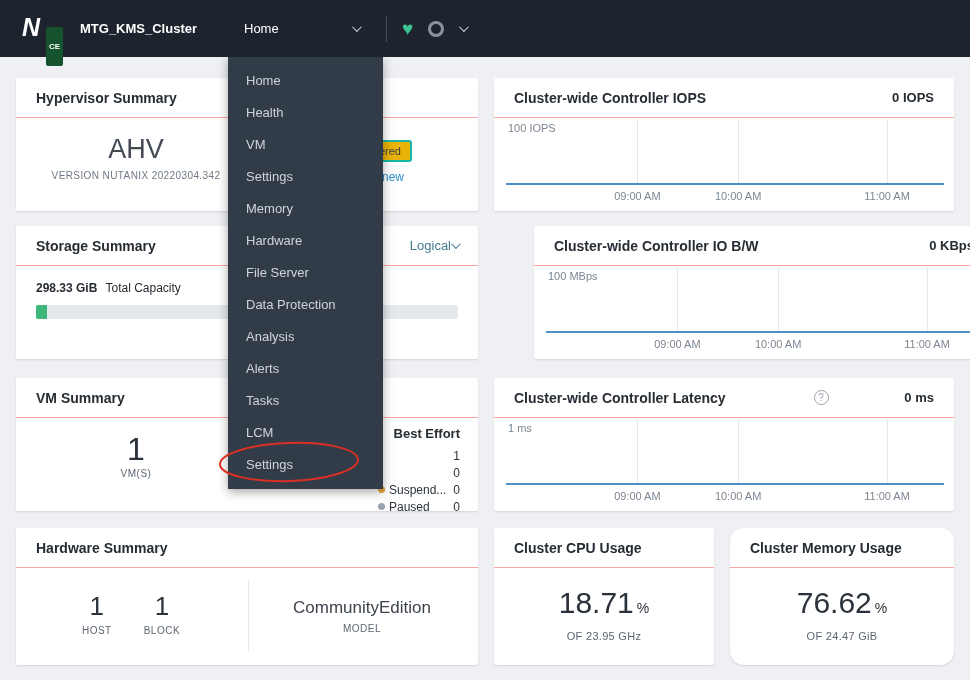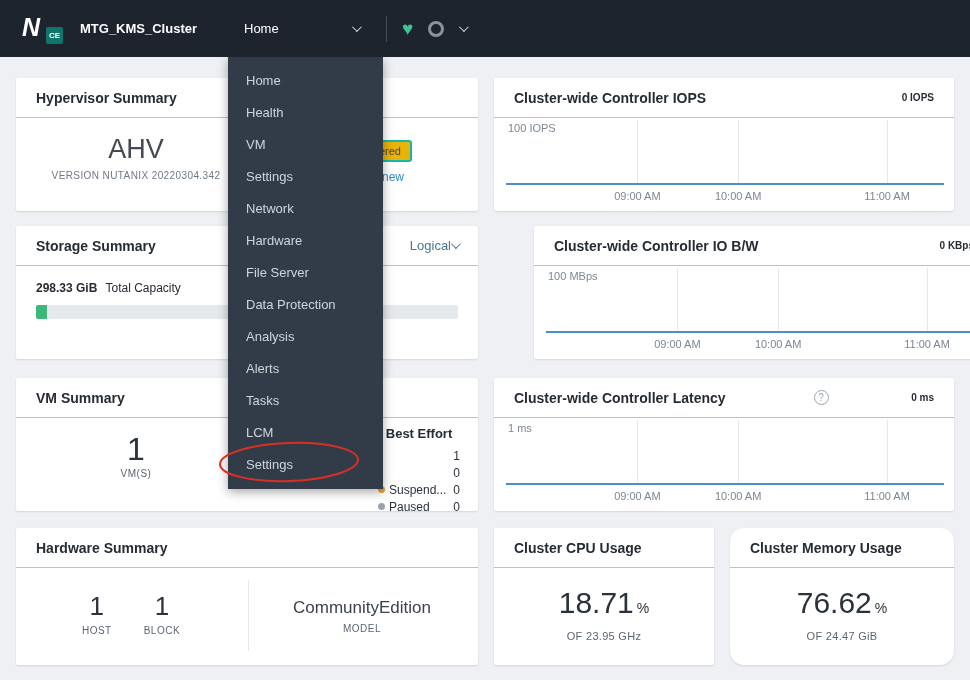--- a/index.html
+++ b/index.html
@@ -3,42 +3,42 @@
 <meta charset="utf-8">
 <style>
   * { margin:0; padding:0; box-sizing:border-box; }
   body { font-family:"Liberation Sans","DejaVu Sans",sans-serif; }
   .page { position:relative; width:970px; height:680px; background:#eef0f3; overflow:hidden; }
 
   
   .topbar { position:absolute; top:0; left:0; right:0; height:57px; background:#1d242e; z-index:20; }
   .logo { position:absolute; left:22px; top:13px; width:40px; height:30px; }
   .logo-n { font-size:25px; font-weight:800; color:#fff; font-style:italic; letter-spacing:-1px; }
-  .logo-ce { position:absolute; left:24px; top:14px; background:#0f766e; color:#fff; font-size:8px; font-weight:700; padding:4px 3px; border-radius:2px; }
+  .logo-ce { position:absolute; left:24px; top:14px; background:#14532d; color:#fff; font-size:8px; font-weight:700; padding:15px 3px; border-radius:2px; }
   .cluster-name { position:absolute; left:80px; top:0; height:57px; display:flex; align-items:center; color:#ffffff; font-size:13px; font-weight:700; }
   .nav-home { position:absolute; left:228px; top:0; width:155px; height:57px; display:flex; align-items:center; justify-content:space-between; padding:0 24px 0 16px; cursor:pointer; }
   .nav-home-label { color:#ffffff; font-size:13px; }
   .chev { width:7px; height:7px; border-right:1.5px solid #cfd6dd; border-bottom:1.5px solid #cfd6dd; transform:rotate(45deg) translateY(-2px); display:inline-block; }
   .tb-right { position:absolute; left:386px; top:0; height:57px; display:flex; align-items:center; gap:15px; }
   .tb-sep { width:1px; height:26px; background:rgba(255,255,255,0.18); }
   .heart-icon { color:#3ec28f; font-size:19px; line-height:19px; }
   .ring-icon { width:16px; height:16px; border:3px solid #8b929c; border-radius:50%; }
 
   
   .menu { position:absolute; left:228px; top:57px; width:155px; background:#323b48; z-index:10; padding:8px 0; box-shadow:0 3px 10px rgba(0,0,0,0.35); }
   .menu-item { height:32px; line-height:32px; padding-left:18px; font-size:13px; color:#cfd5dc; cursor:pointer; }
 
   
   .annotation { position:absolute; left:214px; top:436px; z-index:30; pointer-events:none; }
 
   
   .card { position:absolute; background:#ffffff; border-radius:2px; box-shadow:0 1px 2px rgba(0,0,0,0.12); overflow:hidden; }
   .card-head { height:40px; display:flex; align-items:center; justify-content:space-between; padding:0 20px; border-bottom:1px solid #fca5a5; }
   .card-title { font-size:14px; font-weight:700; color:#262c33; white-space:nowrap; }
-  .card-value { font-size:10px; font-weight:700; color:#262c33; white-space:nowrap; }
+  .card-value { font-size:13px; font-weight:700; color:#262c33; white-space:nowrap; }
 
   
   .hyp-center { position:absolute; left:0; top:56px; width:240px; text-align:center; }
   .hyp-name { font-size:27px; color:#434a54; line-height:30px; }
   .hyp-version { font-size:10px; color:#6f7986; letter-spacing:0.4px; margin-top:6px; }
   .reg-badge { position:absolute; top:62px; right:66px; border:2px solid #14b8a6; border-radius:3px; padding:3px 9px; font-size:11px; color:#3c434d; background:#eab308; }
   .reg-link { position:absolute; top:92px; right:74px; font-size:12px; color:#2d8dc8; cursor:pointer; }
 
   
   .chart { position:absolute; top:40px; left:12px; right:10px; bottom:0; }
@@ -56,21 +56,21 @@
   .cap-line { position:absolute; top:55px; left:20px; font-size:12px; color:#262c33; }
   .cap-line b { font-weight:700; margin-right:5px; }
   .bar { position:absolute; top:79px; left:20px; right:20px; height:14px; background:#e6e9ec; border-radius:2px; }
   .bar-fill { height:100%; border-radius:2px 0 0 2px; }
 
   
   .vm-count { position:absolute; left:0; top:54px; width:240px; text-align:center; }
   .vm-num { font-size:32px; font-weight:300; color:#2b323b; line-height:34px; }
   .vm-label { font-size:10px; color:#5b6570; letter-spacing:0.5px; margin-top:2px; }
   .vm-table { position:absolute; right:18px; top:48px; width:82px; }
-  .vm-header { text-align:center; font-size:13px; font-weight:700; color:#262c33; margin-bottom:6px; }
+  .vm-header { text-align:right; font-size:13px; font-weight:700; color:#262c33; margin-bottom:6px; }
   .vm-row { display:flex; align-items:center; justify-content:flex-end; gap:4px; font-size:12px; color:#2b323b; height:17px; }
   .vm-row .lbl { flex:1; text-align:left; white-space:nowrap; overflow:hidden; }
   .dot { width:7px; height:7px; border-radius:50%; background:transparent; flex:0 0 auto; }
 
   
   .help-icon { width:15px; height:15px; border:1px solid #9aa4b0; border-radius:50%; font-size:10px; color:#9aa4b0; display:flex; align-items:center; justify-content:center; margin-left:88px; }
   .ml-auto { margin-left:auto; }
 
   
   .hw-left { position:absolute; left:0; top:64px; width:230px; display:flex; justify-content:center; gap:32px; text-align:center; }
@@ -257,21 +257,21 @@
       <span class="pct">76.62</span><span class="pct-unit">%</span>
       <div class="pct-sub">OF 24.47 GiB</div>
     </div>
   </div>
 
   <div class="menu">
     <div class="menu-item">Home</div>
     <div class="menu-item">Health</div>
     <div class="menu-item">VM</div>
     <div class="menu-item">Settings</div>
-    <div class="menu-item">Network</div>
+    <div class="menu-item">Memory</div>
     <div class="menu-item">Hardware</div>
     <div class="menu-item">File Server</div>
     <div class="menu-item">Data Protection</div>
     <div class="menu-item">Analysis</div>
     <div class="menu-item">Alerts</div>
     <div class="menu-item">Tasks</div>
     <div class="menu-item">LCM</div>
     <div class="menu-item">Settings</div>
   </div>
 

